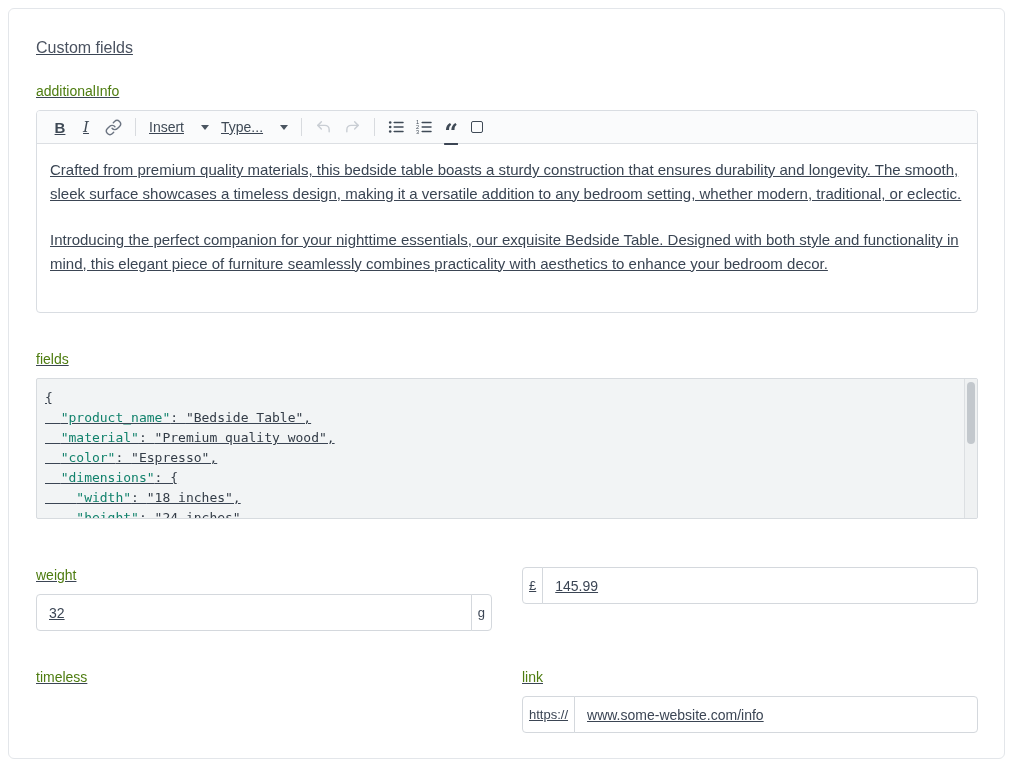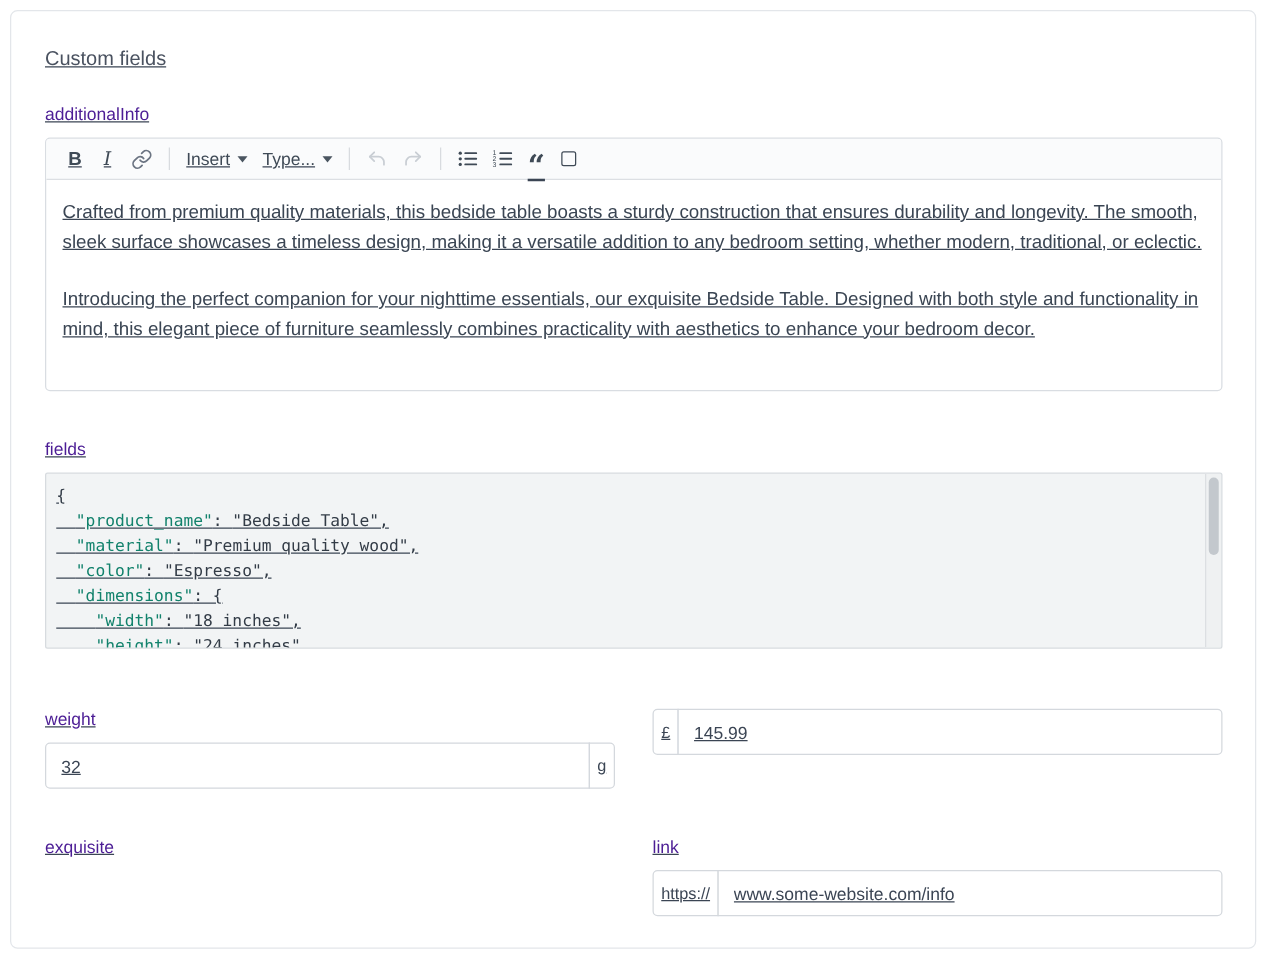--- a/index.html
+++ b/index.html
@@ -21,21 +21,21 @@
   }
   .card-title {
     font-size: 16px;
     font-weight: 500;
     color: #4a5260;
     margin-bottom: 26px;
   }
   .field-label {
     display: block;
     font-size: 14px;
-    color: #4c1d95;
+    color: #4d7c0f;
     margin-bottom: 11px;
   }
   
   .editor {
     border: 1px solid #d9dde2;
     border-radius: 4px;
     background: #fff;
     overflow: hidden;
   }
   .editor-toolbar {
@@ -64,21 +64,21 @@
   .tb-italic { font-style: italic; font-family: "DejaVu Serif", "Liberation Serif", serif; font-size: 15px; }
   .tb-link { color: #6b7482; }
   .tb-divider {
     width: 1px; height: 18px;
     background: #d8dbdf;
     margin: 0 7px;
   }
   .tb-dd {
     display: inline-flex;
     align-items: center;
-    gap: 6px;
+    gap: 17px;
     font-size: 14px;
   }
   .caret-down {
     width: 0; height: 0;
     border-left: 4px solid transparent;
     border-right: 4px solid transparent;
     border-top: 5px solid #4a5560;
   }
   .tb-quote {
     font-family: "DejaVu Serif", "Liberation Serif", serif;
@@ -325,21 +325,21 @@
     </div>
 
     <div>
       <div class="input-group has-prefix">
         <span class="addon addon-prefix">£</span>
         <input type="text" value="145.99" style="">
       </div>
     </div>
 
     <div>
-      <label class="field-label">exquisite</label>
+      <label class="field-label">timeless</label>
     </div>
 
     <div>
       <label class="field-label">link</label>
       <div class="input-group has-prefix">
         <span class="addon addon-prefix addon-url">https://</span>
         <input type="text" value="www.some-website.com/info" style="">
       </div>
     </div>
 

